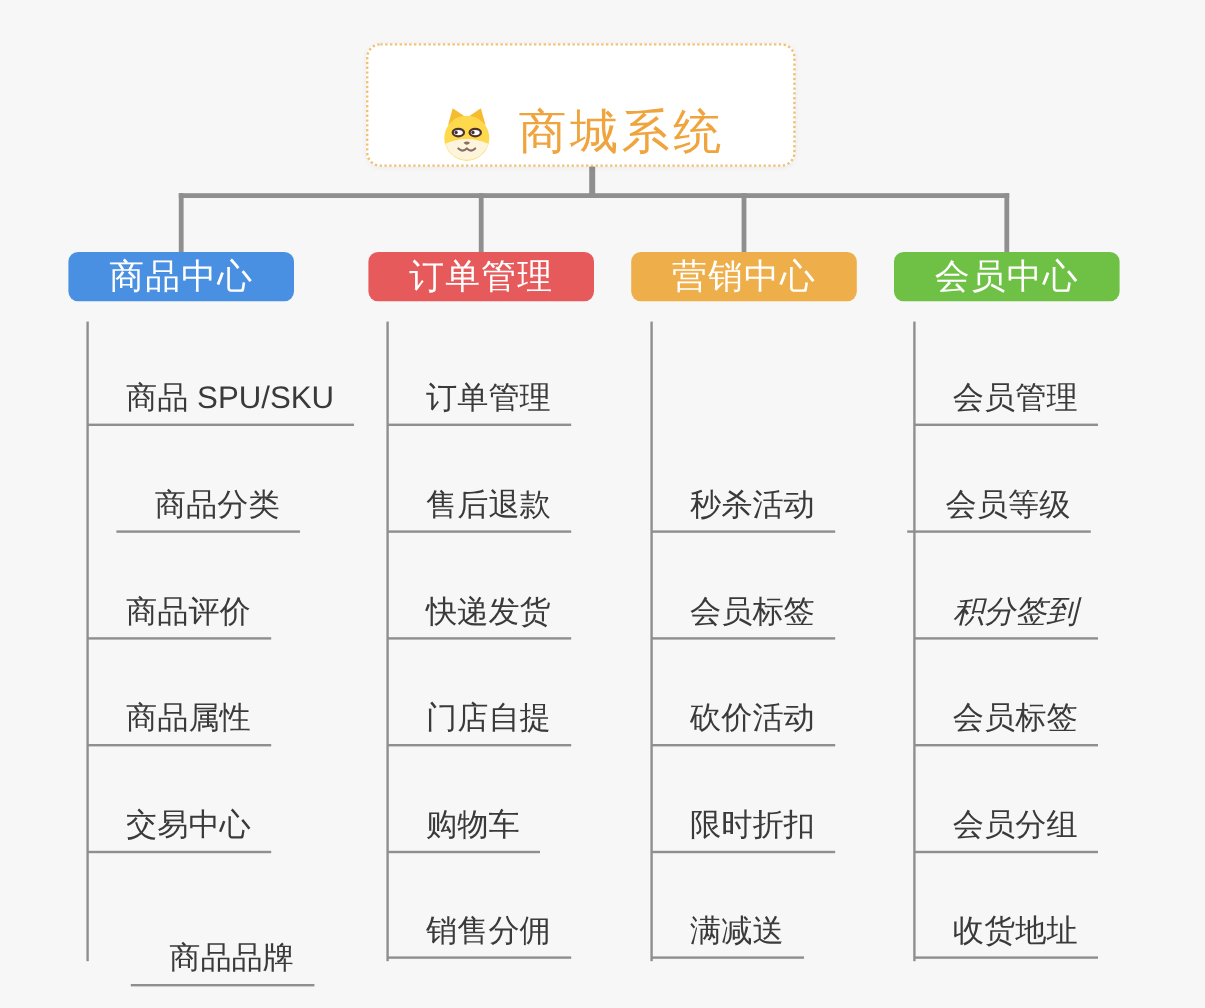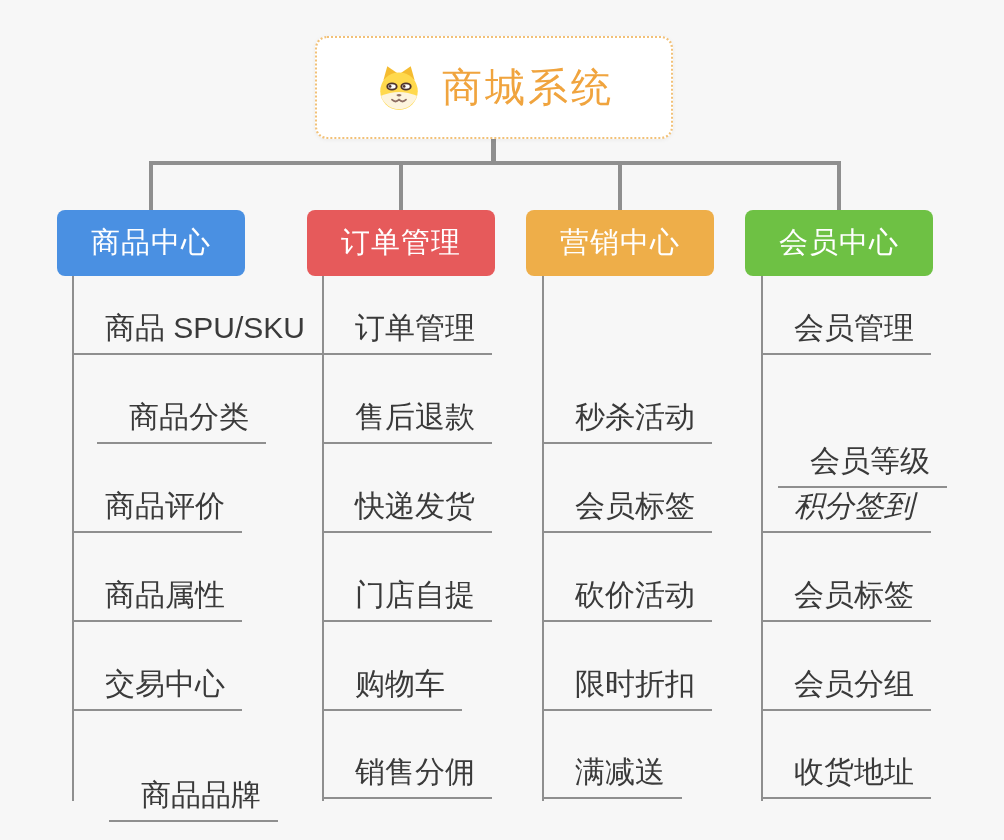--- a/index.html
+++ b/index.html
@@ -10,47 +10,47 @@
   .canvas{
     position:relative;
     width:1004px;height:840px;
     background:#f7f7f7;
     overflow:hidden;
   }
   
   .cline{position:absolute;background:#8f8f8f;}
   
   .root-node{
-    position:absolute;left:315px;top:36px;width:358px;height:103px;
+    position:absolute;left:305px;top:36px;width:358px;height:103px;
     box-sizing:border-box;background:#ffffff;
     border:2px dotted #f2c178;border-radius:12px;
-    display:flex;align-items:center;justify-content:center;gap:18px;
+    display:flex;align-items:flex-end;justify-content:center;gap:18px;
     box-shadow:0 1px 4px rgba(0,0,0,0.05);
     cursor:pointer;
   }
   .root-label{
     font-size:40px;font-weight:500;letter-spacing:3px;color:#f0a43e;
     white-space:nowrap;
   }
   .root-icon{width:50px;height:50px;flex:0 0 auto;}
   
   .branch-node{
-    position:absolute;top:210px;width:188px;height:66px;
+    position:absolute;top:210px;width:188px;height:41px;
     border-radius:8px;
     display:flex;align-items:center;justify-content:center;
     color:#ffffff;font-size:29px;letter-spacing:1px;
     white-space:nowrap;cursor:pointer;text-align:right;
   }
   
   .leaf{
     position:absolute;height:40px;
     display:flex;align-items:flex-end;
     padding:0 17px 4px 32px;
     border-bottom:2px solid #8f8f8f;
-    font-size:30px;color:#3a3a3a;
+    font-size:26px;color:#3a3a3a;
     white-space:nowrap;cursor:pointer;
   }
 </style>
 </head>
 <body>
 
 <div class="canvas">
 
   <div class="cline" style="left: 491px; top: 138px; width: 5px; height: 27px; background-color: rgb(143, 143, 143);"></div>
   <div class="cline" style="left: 149px; top: 161px; width: 692px; height: 4px; background-color: rgb(143, 143, 143);"></div>
@@ -99,19 +99,19 @@
   <div class="leaf" style="left:323px;top:665px;">购物车</div>
   <div class="leaf" style="left:323px;top:753px;">销售分佣</div>
 
   <div class="leaf" style="left:543px;top:398px;">秒杀活动</div>
   <div class="leaf" style="left:543px;top:487px;">会员标签</div>
   <div class="leaf" style="left:543px;top:576px;">砍价活动</div>
   <div class="leaf" style="left:543px;top:665px;">限时折扣</div>
   <div class="leaf" style="left:543px;top:753px;">满减送</div>
 
   <div class="leaf" style="left:762px;top:309px;">会员管理</div>
-  <div class="leaf" style="left:778px;top:398px;margin-top:44px;">会员等级</div>
+  <div class="leaf" style="left:756px;top:398px;">会员等级</div>
   <div class="leaf" style="left:762px;top:487px;font-style:italic;">积分签到</div>
   <div class="leaf" style="left:762px;top:576px;">会员标签</div>
   <div class="leaf" style="left:762px;top:665px;">会员分组</div>
   <div class="leaf" style="left:762px;top:753px;">收货地址</div>
 
 </div>
 
 </body></html>

